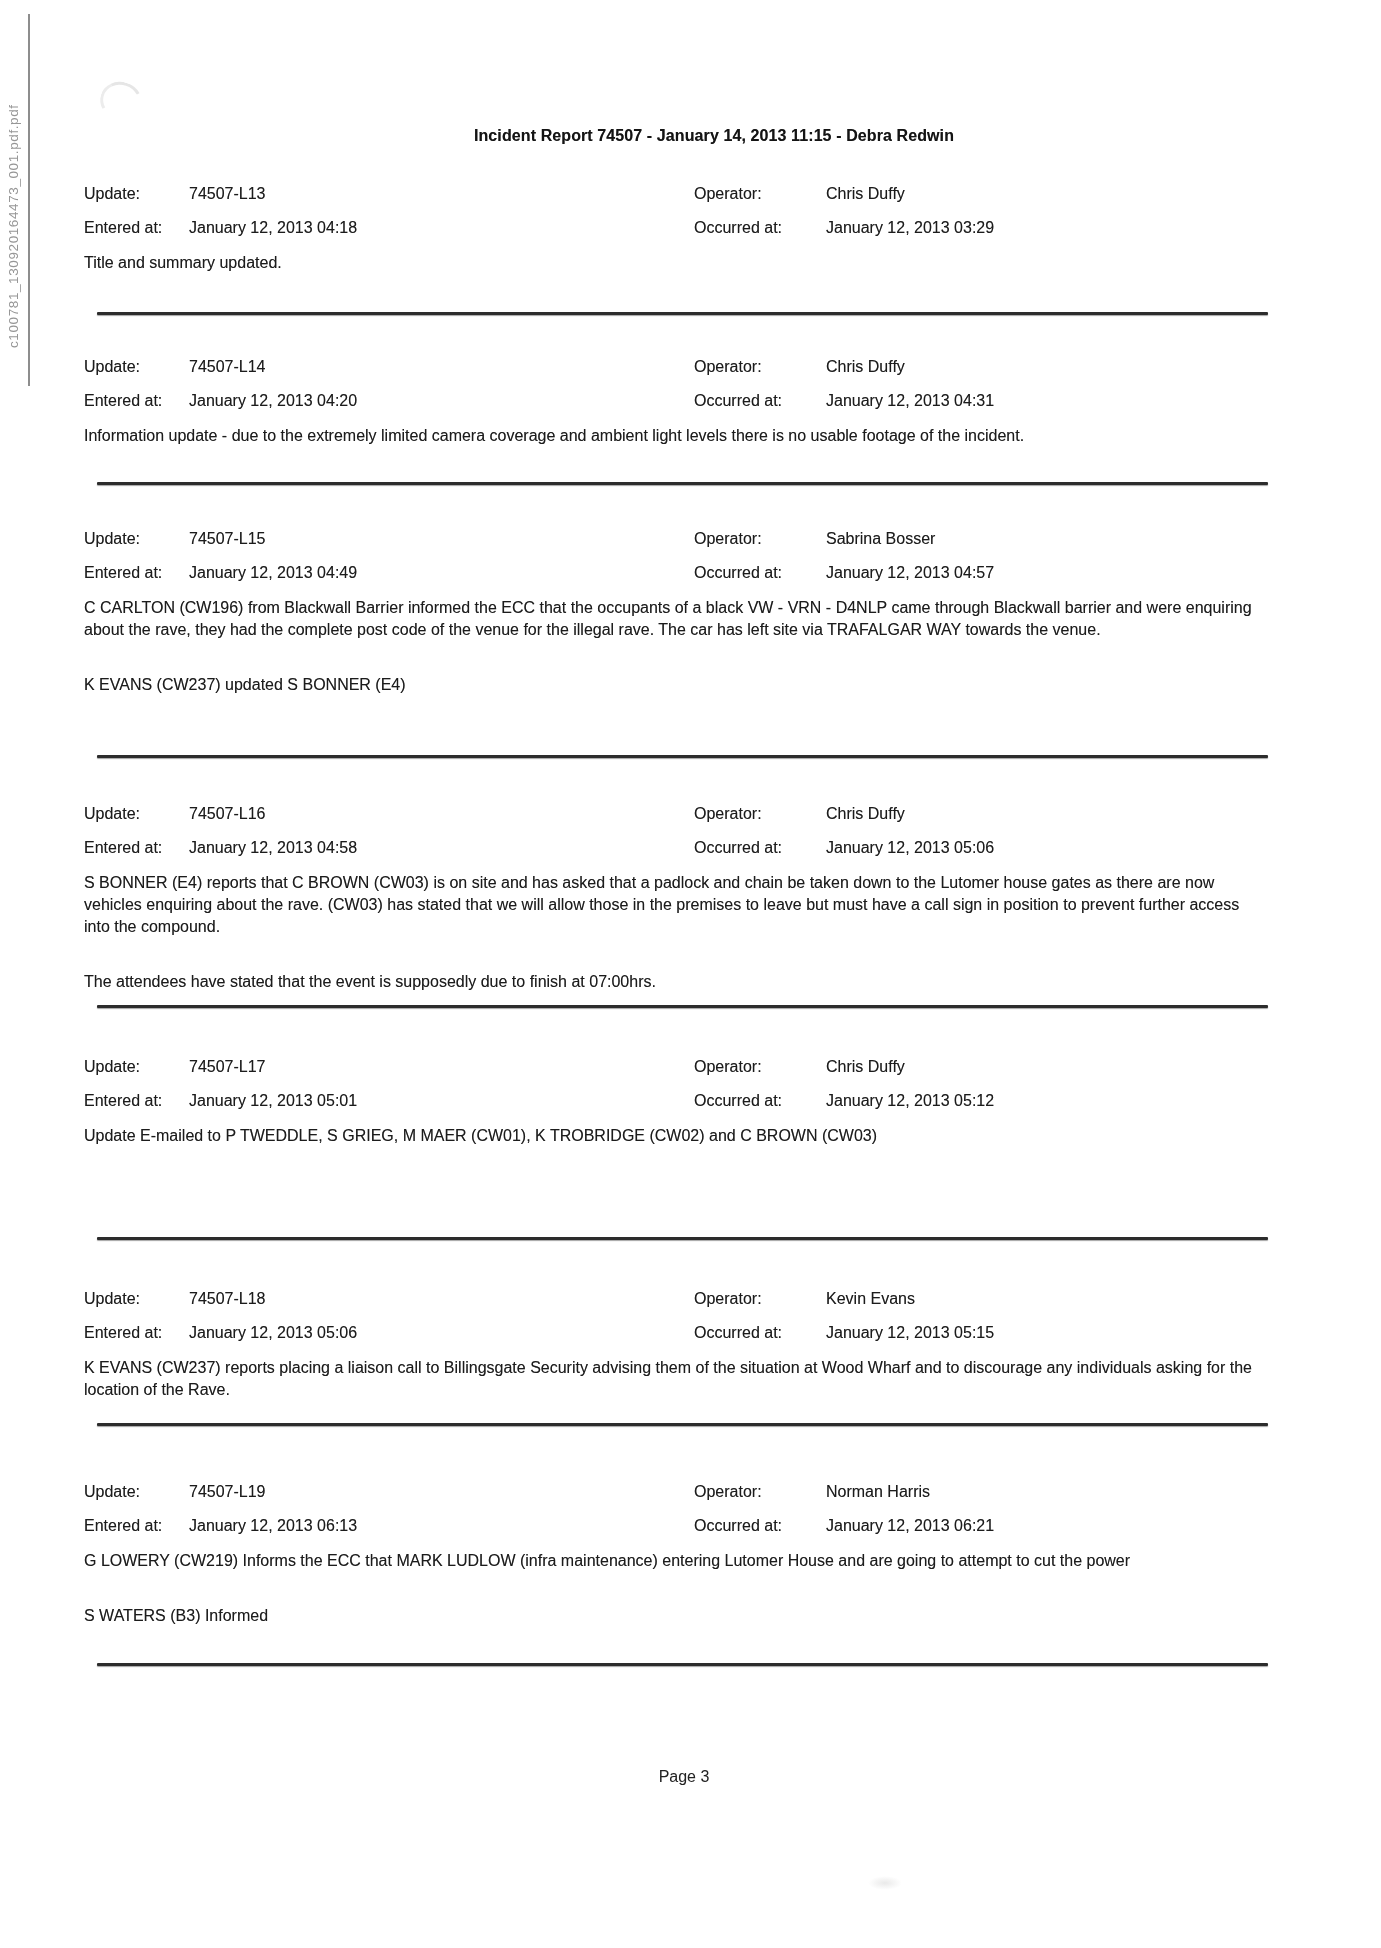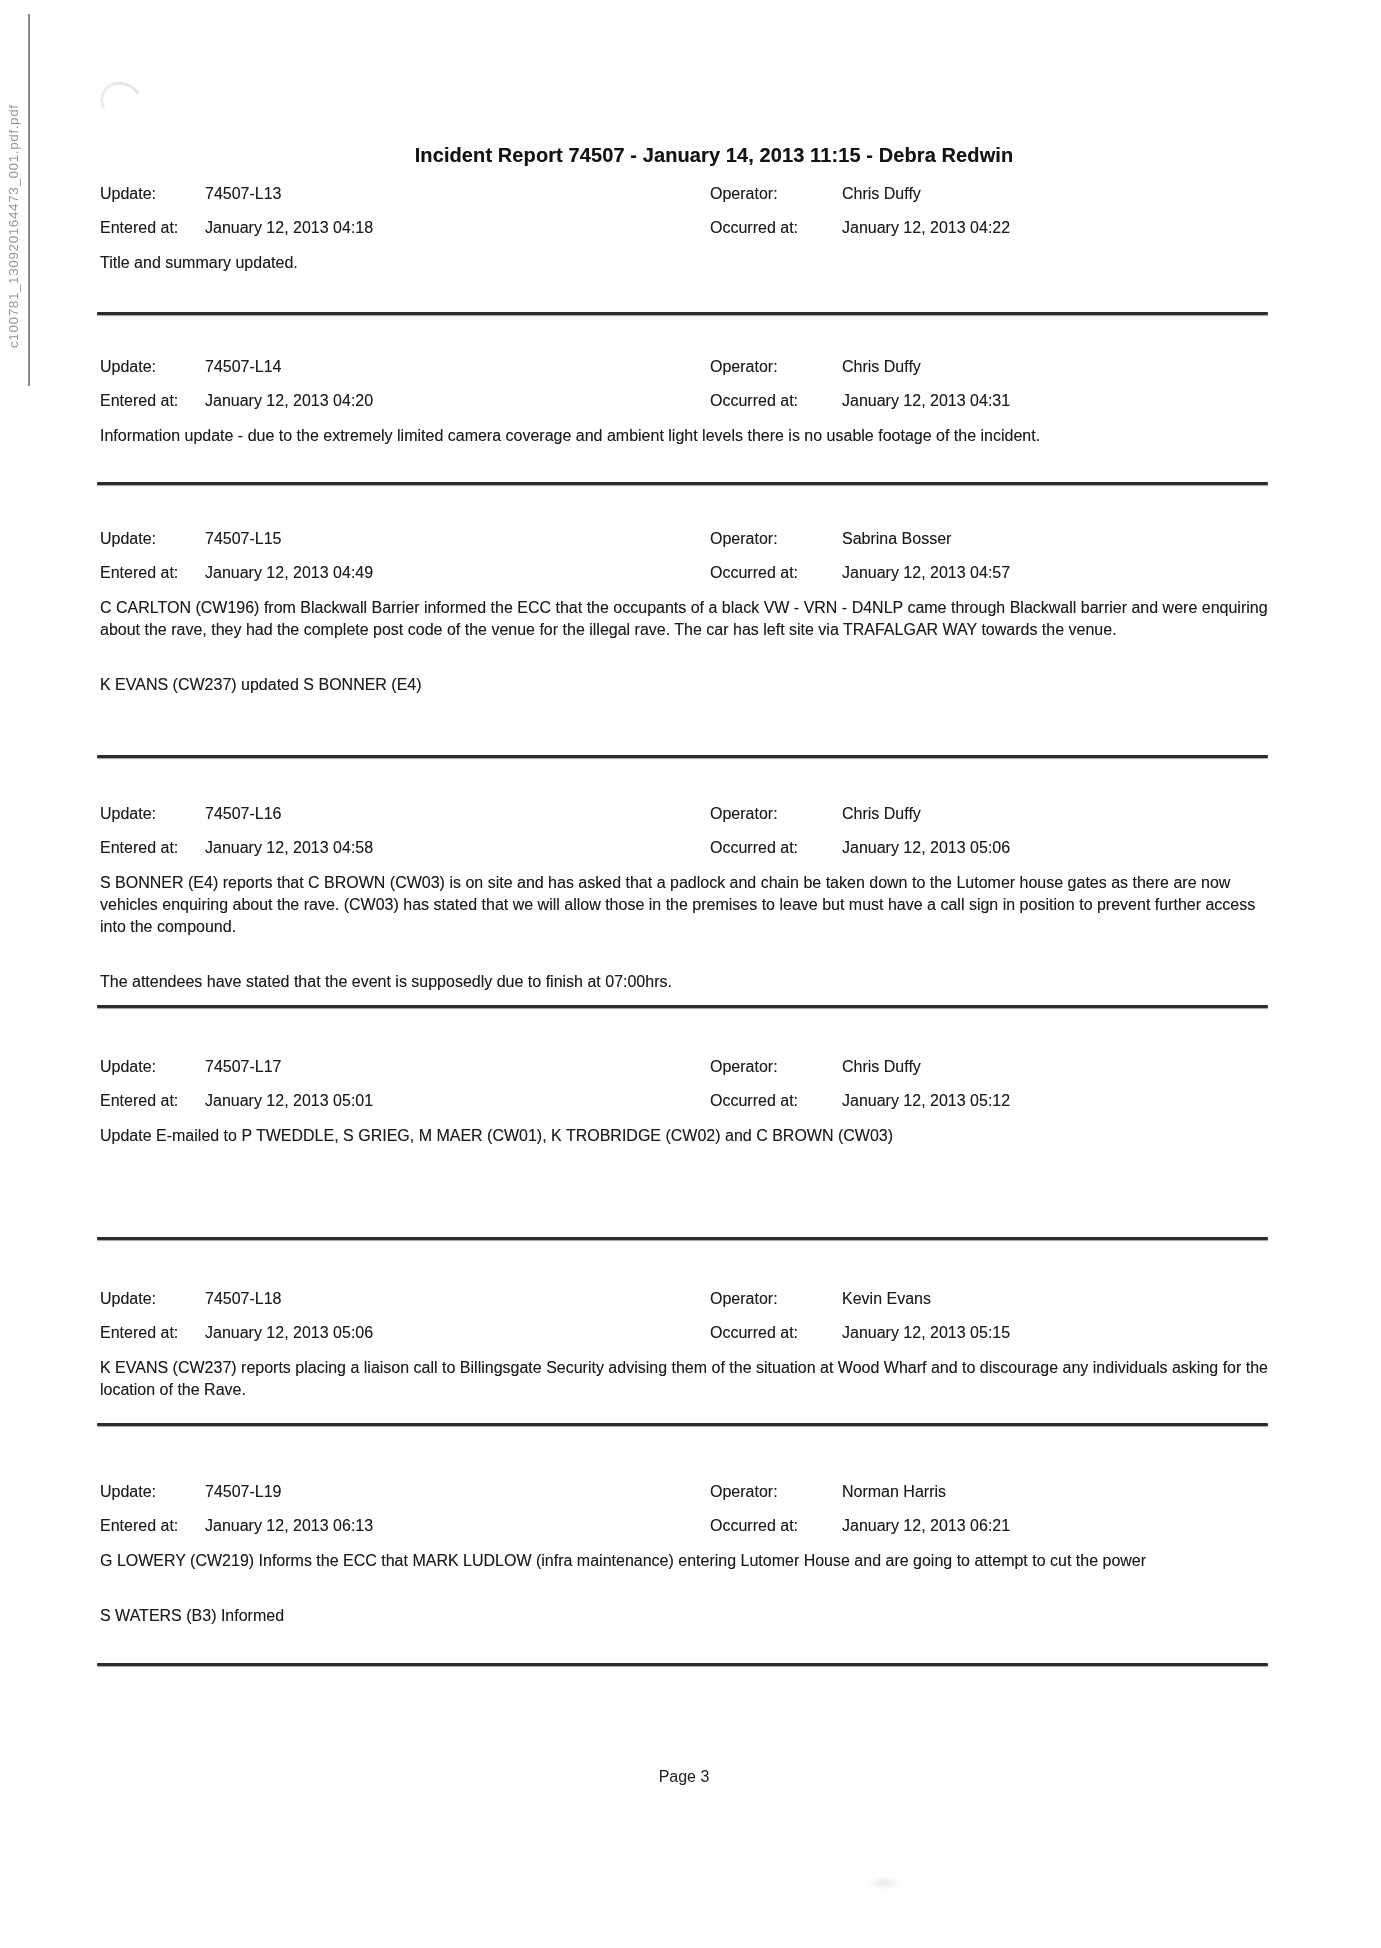--- a/index.html
+++ b/index.html
@@ -31,27 +31,27 @@
     width: 42px; height: 38px; border: 3px solid #e2e2e2;
     border-color: #e2e2e2 transparent transparent #e9e9e9;
     border-radius: 50%; transform: rotate(18deg); opacity: .85;
   }
   .scan-smudge {
     position: absolute; left: 868px; top: 1876px;
     width: 34px; height: 14px; border-radius: 50%;
     background: radial-gradient(ellipse, #e9e9e9 0%, #ffffff 70%);
   }
   .doc-title {
-    position: absolute; left: 130px; width: 1168px; top: 144px;
-    text-align: center; font-size: 20px; font-weight: bold;
+    position: absolute; left: 130px; width: 1168px; top: 127px;
+    text-align: center; font-size: 16px; font-weight: bold;
     letter-spacing: 0.1px; color: #141414;
     text-shadow: 0 0 0.5px rgba(0,0,0,.45);
   }
   .entry {
-    position: absolute; left: 100px; width: 1168px;
+    position: absolute; left: 84px; width: 1168px;
     font-size: 16px;
     text-shadow: 0 0 0.4px rgba(0,0,0,.4);
   }
   .hrow {
     display: grid;
     grid-template-columns: 105px 505px 132px auto;
     line-height: 20px;
     margin-bottom: 14px;
   }
   .entry p.body {
@@ -84,21 +84,21 @@
     <div class="hrow">
       <span>Update:</span>
       <span>74507-L13</span>
       <span>Operator:</span>
       <span>Chris Duffy</span>
     </div>
     <div class="hrow">
       <span>Entered at:</span>
       <span>January 12, 2013 04:18</span>
       <span>Occurred at:</span>
-      <span>January 12, 2013 04:22</span>
+      <span>January 12, 2013 03:29</span>
     </div>
     <p class="body">Title and summary updated.</p>
   </section>
   <div class="rule" style="top:312px"></div>
 
   <section class="entry" style="top:357px">
     <div class="hrow">
       <span>Update:</span>
       <span>74507-L14</span>
       <span>Operator:</span>

